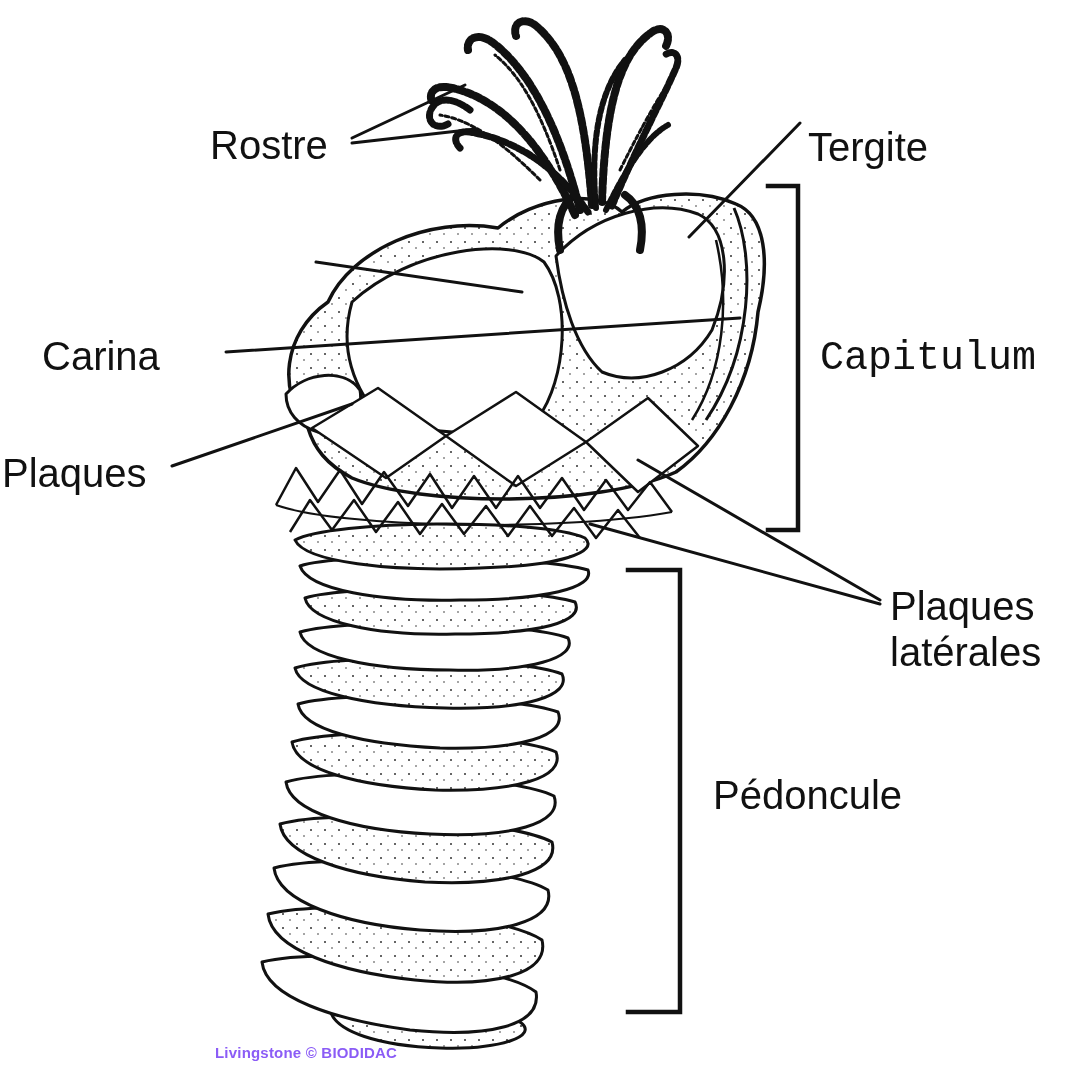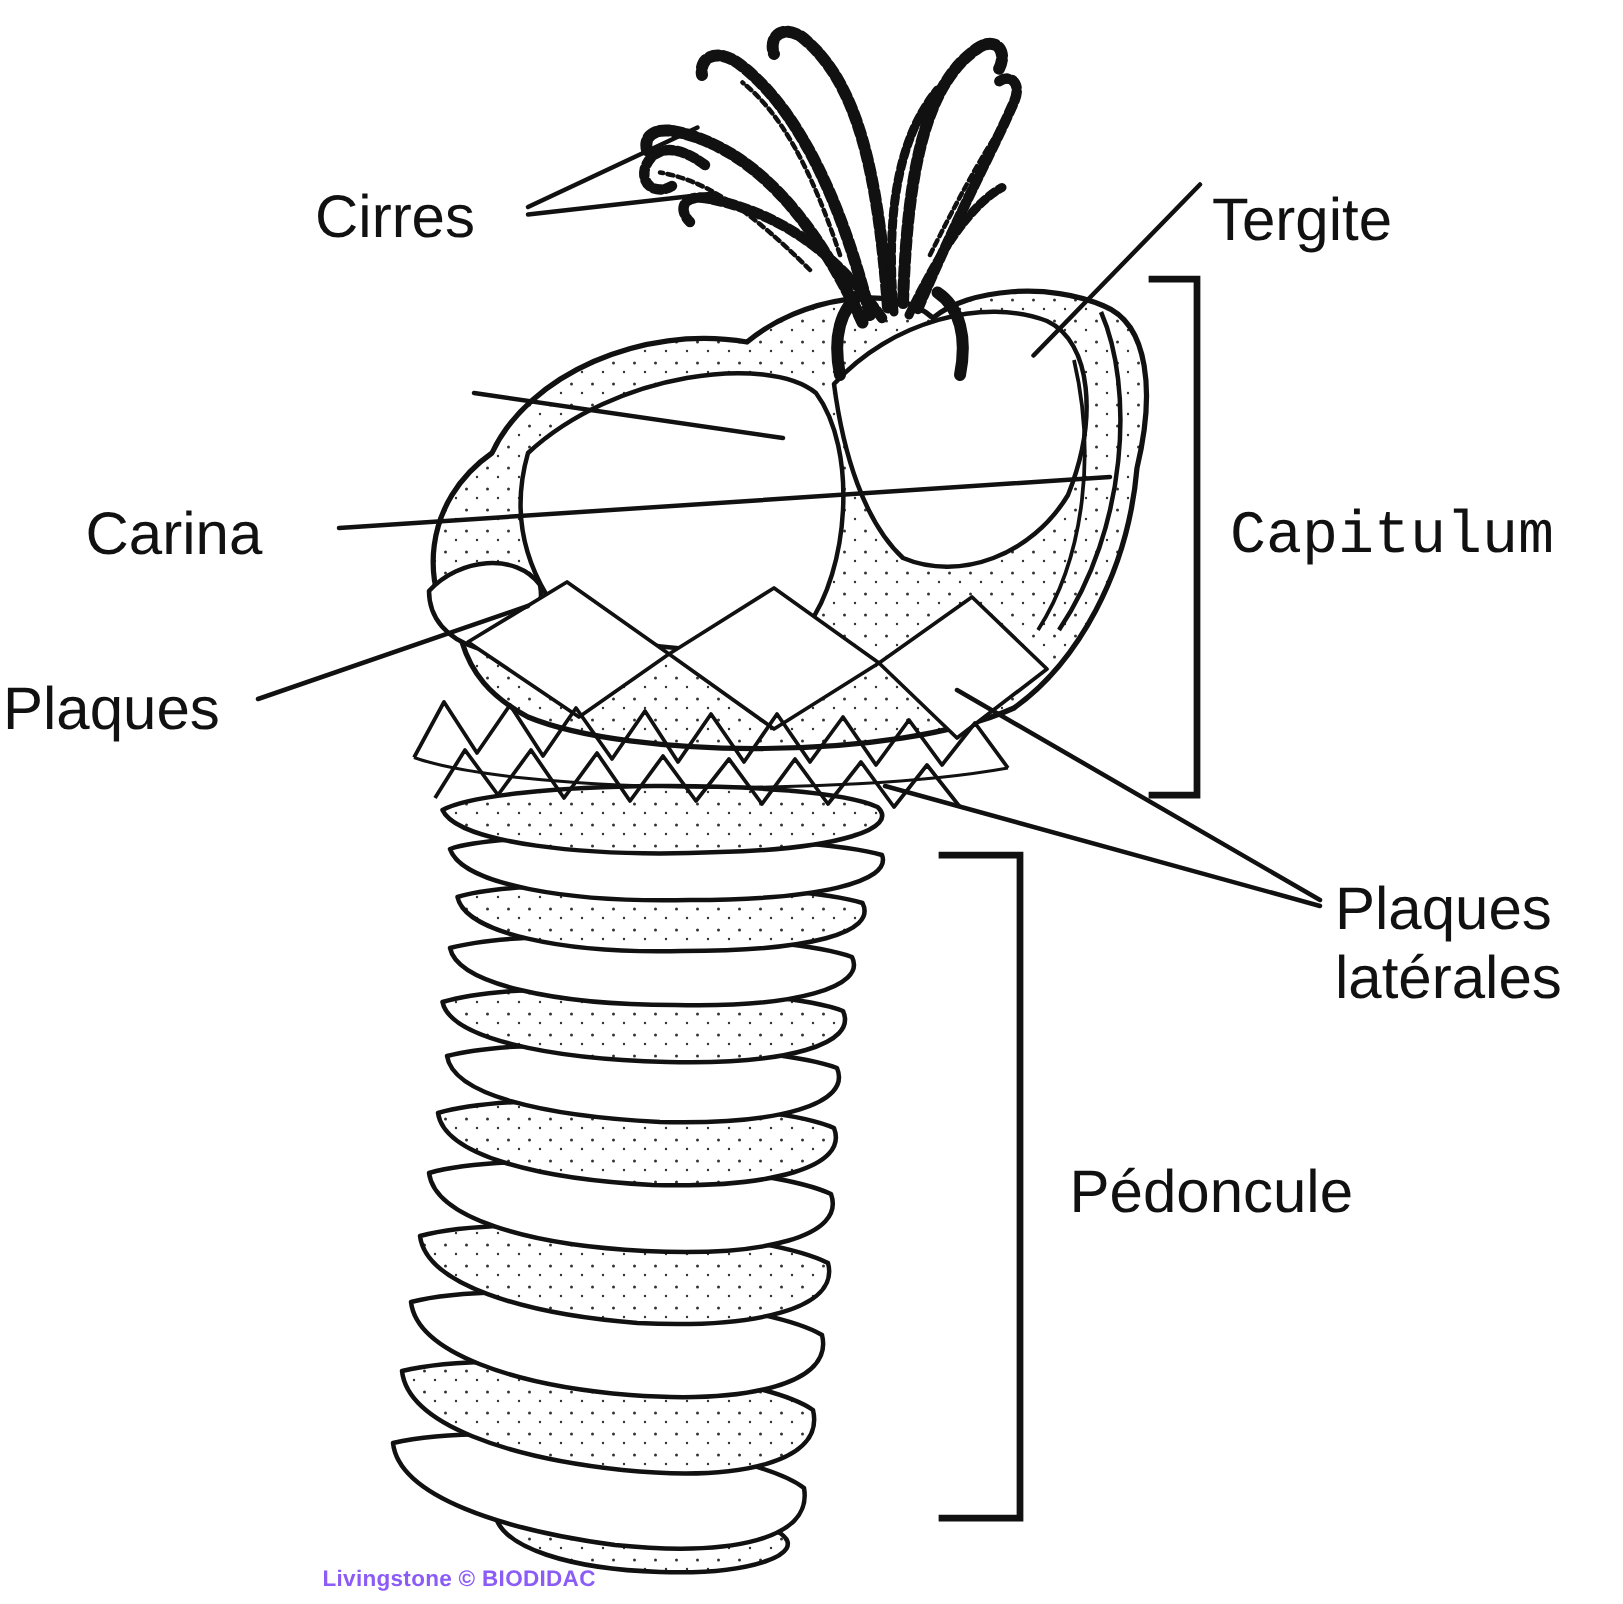--- a/index.html
+++ b/index.html
@@ -122,26 +122,26 @@
       <path d="M880,600 L638,460"></path>
       <path d="M880,604 L590,524"></path>
     </g>
 
     <g stroke="#111" stroke-width="4.5" fill="none" stroke-linecap="square">
       <path d="M768,186 L798,186 L798,530 L768,530"></path>
       <path d="M628,570 L680,570 L680,1012 L628,1012"></path>
     </g>
   </svg>
 
-  <div class="label" style="left:210px; top:122px;">Cirres</div>
+  <div class="label" style="left:210px; top:122px;">Rostre</div>
 
   <div class="label" style="left:808px; top:82px;margin-top:42px;">Tergite</div>
 
 
-  <div class="label" style="left:57px; top:333px;">Carina</div>
+  <div class="label" style="left:42px; top:333px;">Carina</div>
 
   <div class="label" style="left:2px; top:450px;">Plaques</div>
 
   <div class="label" style="left:820px; top:336px;font-family:Liberation Mono, monospace;">Capitulum</div>
 
   <div class="label wrap" style="left:890px; top:583px;">Plaques latérales</div>
 
   <div class="label" style="left:713px; top:772px;">Pédoncule</div>
 
   <div class="credit">Livingstone © BIODIDAC</div>

